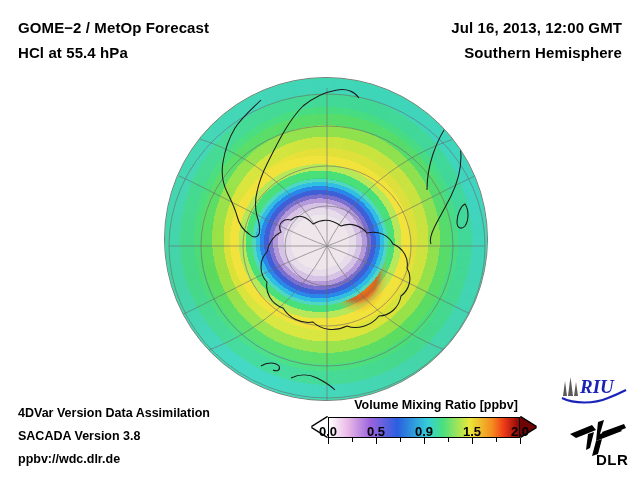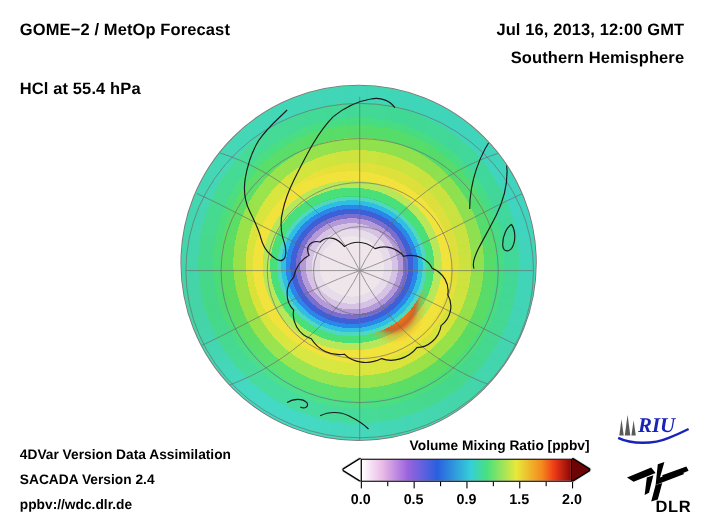--- a/index.html
+++ b/index.html
@@ -4,21 +4,21 @@
 <style>
   html,body{margin:0;padding:0;background:#ffffff;}
   body{
     width:640px;height:480px;position:relative;overflow:hidden;
     font-family:"Liberation Sans",sans-serif;
     color:#000;
     -webkit-font-smoothing:antialiased;
   }
   .hdr{position:absolute;font-size:15px;font-weight:bold;letter-spacing:.1px;white-space:nowrap;}
   #title-line1{left:18px;top:19px;}
-  #title-line2{left:18px;top:44px;margin-top:28px;}
+  #title-line2{left:18px;top:44px;}
   #date-line{right:18px;top:19px;text-align:center;}
   #hemi-line{right:18px;top:44px;}
 
   
   #globe-wrap{position:absolute;left:164px;top:77px;width:324px;height:324px;}
   #globe{position:absolute;inset:0;border-radius:50%;overflow:hidden;
          border:1px solid #7d7d86;box-sizing:border-box;
          background:#46e07a;}
   .band{position:absolute;border-radius:50%;left:50%;top:50%;transform:translate(-50%,-50%);}
   
@@ -100,21 +100,21 @@
   .grat{fill:none;stroke:#6b6b6b;stroke-width:.8;opacity:.75;}
   .coast{fill:none;stroke:#1a1a1a;stroke-width:1.05;}
 
   
   .foot{position:absolute;left:18px;font-size:12.5px;font-weight:bold;white-space:nowrap;}
   #foot1{top:406px;}
   #foot2{top:429px;}
   #foot3{top:452px;}
 
   
-  #cb-title{position:absolute;left:336px;top:398px;width:200px;text-align:right;
+  #cb-title{position:absolute;left:336px;top:398px;width:200px;text-align:center;
             font-size:12.5px;font-weight:bold;white-space:nowrap;}
   #cb-wrap{position:absolute;left:312px;top:417px;width:224px;height:21px;}
   #cb-bar{position:absolute;left:16px;top:0;width:192px;height:21px;
           box-sizing:border-box;border:1.6px solid #000;
           background:linear-gradient(to right,
             #ffffff 0%,
             #f6e2f2 5%,
             #e9b9e6 10%,
             #cc8ee2 16%,
             #9a63dd 22%,
@@ -132,21 +132,21 @@
             #8e0606 100%);}
   .cb-arrow{position:absolute;top:0;width:0;height:0;}
   #cb-arrow-left{left:0;border-top:10.5px solid transparent;border-bottom:10.5px solid transparent;
                  border-right:16px solid #ffffff;
                  filter:drop-shadow(-1px 0 0 #000) drop-shadow(0 1px 0 #000) drop-shadow(0 -1px 0 #000);}
   #cb-arrow-right{left:208px;border-top:10.5px solid transparent;border-bottom:10.5px solid transparent;
                   border-left:16px solid #6e0404;
                   filter:drop-shadow(1px 0 0 #000) drop-shadow(0 1px 0 #000) drop-shadow(0 -1px 0 #000);}
   #cb-ticks{position:absolute;left:328px;top:438px;width:192px;height:6px;}
   #cb-ticks i{position:absolute;top:0;width:1.4px;background:#000;}
-  #cb-labels{position:absolute;left:298px;top:446px;width:252px;height:20px;}
+  #cb-labels{position:absolute;left:298px;top:424px;width:252px;height:20px;}
   #cb-labels span{position:absolute;top:0;font-size:13px;font-weight:bold;
                   transform:translateX(-50%);white-space:nowrap;}
 
   
   #riu-logo{position:absolute;left:560px;top:374px;width:68px;height:30px;}
   #dlr-logo{position:absolute;left:566px;top:414px;width:62px;height:54px;}
 </style>
 </head>
 <body>
 
@@ -213,21 +213,21 @@
       <path class="coast" d="M300,126 C304,132 304,142 300,148 C296,152 292,150 292,144
            C292,136 296,128 300,126 Z"></path>
 
       <path class="coast" d="M126,300 C134,296 144,296 152,300 C160,304 166,308 170,312"></path>
       <path class="coast" d="M96,288 C102,284 110,284 114,288 C116,292 112,294 108,292"></path>
     </svg>
   </div>
 </div>
 
 <div class="foot" id="foot1">4DVar Version Data Assimilation</div>
-<div class="foot" id="foot2">SACADA Version 2.4</div>
+<div class="foot" id="foot2">SACADA Version 3.8</div>
 <div class="foot" id="foot3">ppbv://wdc.dlr.de</div>
 
 <div id="cb-title">Volume Mixing Ratio [ppbv]</div>
 <div id="cb-wrap">
   <div class="cb-arrow" id="cb-arrow-left" style="border-right-color: rgb(255, 255, 255);"></div>
   <div id="cb-bar" style="background: linear-gradient(to right, rgb(255, 255, 255) 0%, rgb(233, 185, 230) 10%, rgb(154, 99, 221) 22%, rgb(42, 95, 224) 36%, rgb(53, 207, 216) 52%, rgb(74, 224, 126) 60%, rgb(233, 232, 58) 74%, rgb(245, 138, 30) 86%, rgb(238, 59, 24) 92%, rgb(142, 6, 6) 100%);"></div>
   <div class="cb-arrow" id="cb-arrow-right" style="border-left-color: rgb(110, 4, 4);"></div>
 </div>
 <div id="cb-ticks">
     <i style="left: 24px; height: 4px;"></i>

